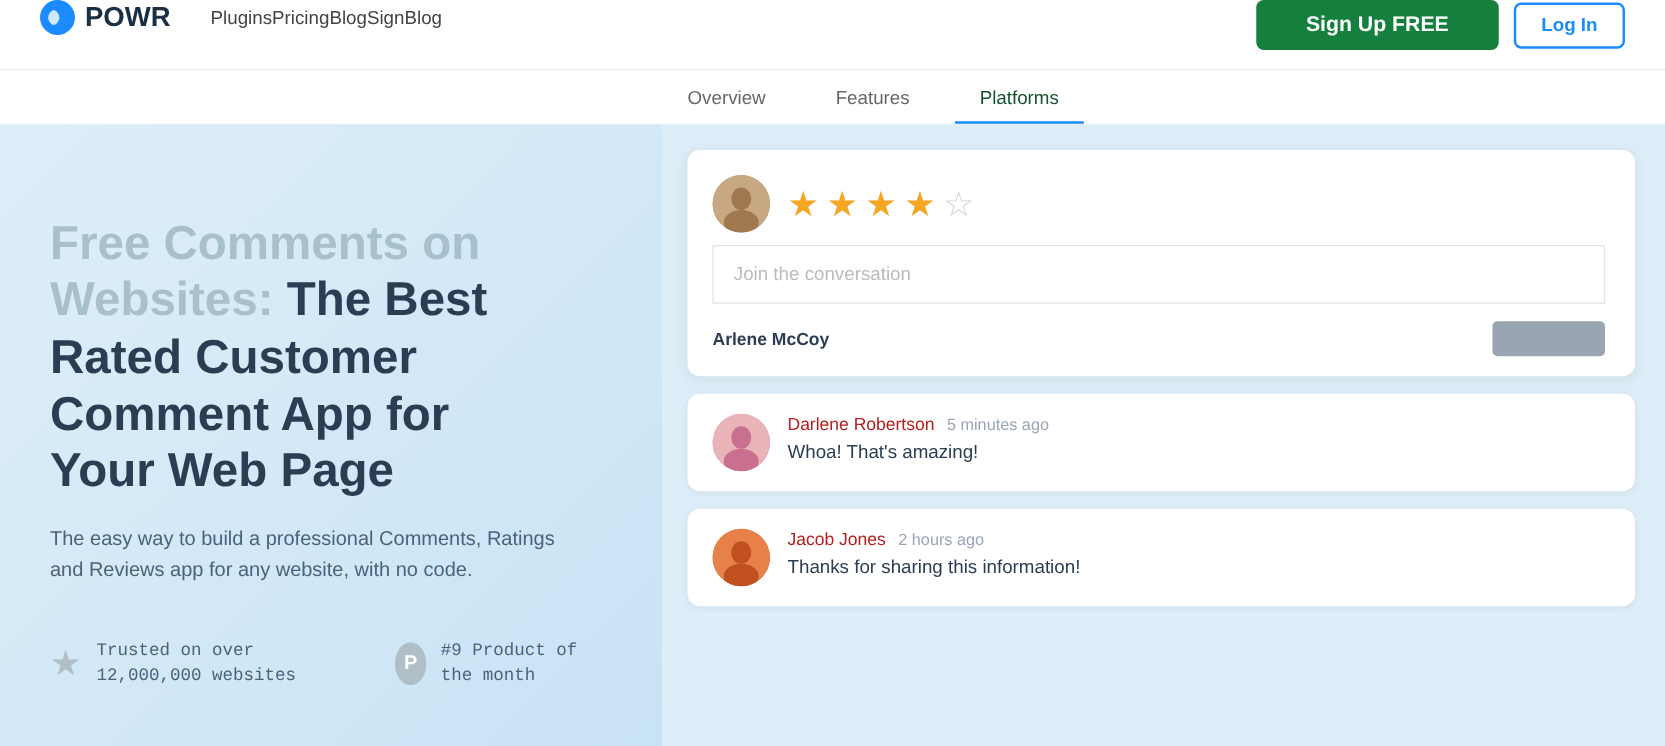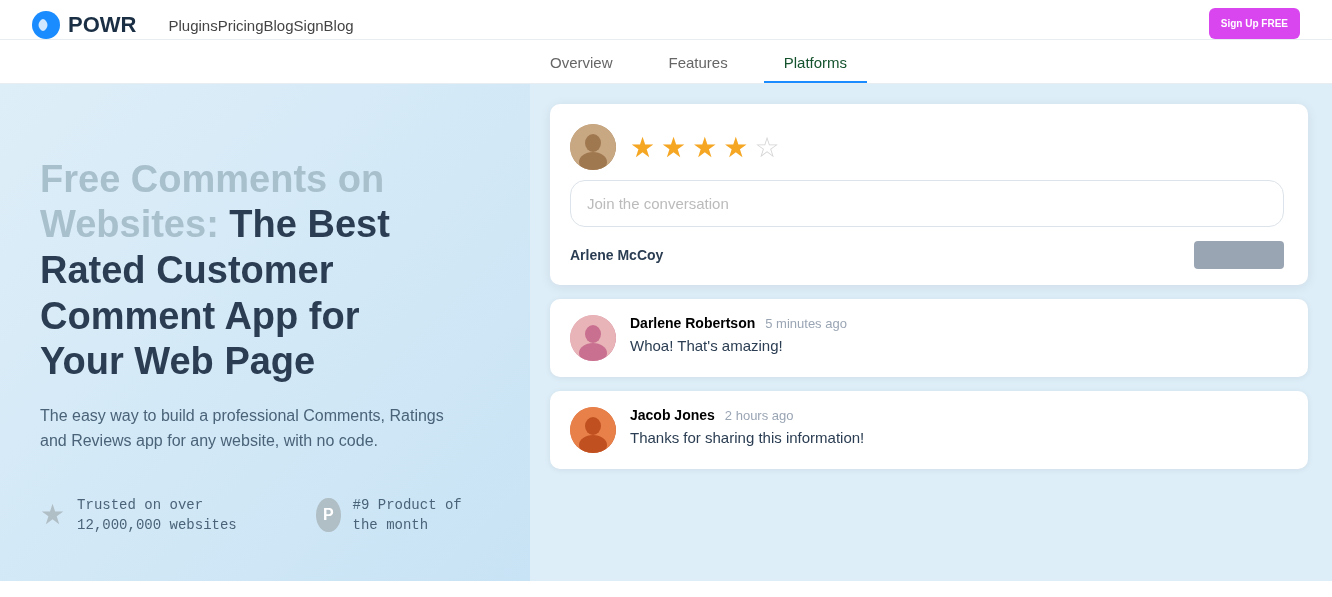--- a/index.html
+++ b/index.html
@@ -1,33 +1,33 @@
 <!DOCTYPE html>
 <html><head>
   <meta charset="utf-8">
   <style>
     * { margin: 0; padding: 0; box-sizing: border-box; }
     body { font-family: -apple-system, BlinkMacSystemFont, 'Segoe UI', sans-serif; background: #fff; width: 1332px; min-height: 597px; overflow: hidden; }
 
     
     .navbar {
-      display: flex; align-items: flex-end; justify-content: space-between;
-      padding: 0 32px; height: 40px; background: #fff;
+      display: flex; align-items: flex-start; justify-content: space-between;
+      padding: 0 32px; height: 56px; background: #fff;
       border-bottom: 1px solid #e8edf2;
     }
     .nav-left { display: flex; align-items: center; gap: 32px; }
     .logo { display: flex; align-items: center; gap: 8px; }
     .logo-icon { width: 28px; height: 28px; }
     .logo-text { font-size: 22px; font-weight: 700; color: #1a2e44; }
     .nav-links { display: flex; }
     .nav-link { font-size: 15px; color: #444; text-decoration: none; cursor: pointer; }
     .nav-right { display: flex; gap: 12px; align-items: center; }
     .btn-signup {
-      background: #d946ef; color: #fff; border: none; border-radius: 6px;
-      padding: 10px 12px; font-size: 10px; font-weight: 600; cursor: pointer;
+      background: #15803d; color: #fff; border: none; border-radius: 6px;
+      padding: 10px 40px; font-size: 17px; font-weight: 600; cursor: pointer;
     }
     .btn-login {
       background: #fff; color: #1a8cff; border: 2px solid #1a8cff; border-radius: 6px;
       padding: 8px 20px; font-size: 15px; font-weight: 600; cursor: pointer;
     }
 
     
     .subnav {
       display: flex; gap: 16px; padding: 0 0 0 530px; height: 44px;
       align-items: flex-end; background: #fff;
@@ -79,21 +79,21 @@
     .comment-app {
       background: #fff; border-radius: 10px; margin: 20px 24px 0 20px;
       box-shadow: 0 2px 12px rgba(0,0,0,0.08); padding: 20px 24px 16px 20px;
     }
     .star { font-size: 28px; }
     .star.filled { color: #f5a623; }
     .star.empty { color: #d4d4d4; }
 
     
     .comment-input-box {
-      border: 1px solid #dce3ea; border-radius: 15px; padding: 14px 16px;
+      border: 1px solid #dce3ea; border-radius: 0; padding: 14px 16px;
       color: #bbb; font-size: 15px; margin-bottom: 14px; background: #fff;
     }
 
     
     .commenter-row { display: flex; align-items: center; justify-content: space-between; }
     .commenter-name { font-size: 14px; font-weight: 600; color: #2b3d52; }
     .submit-btn-placeholder {
       width: 90px; height: 28px; background: #9aa5b4; border-radius: 4px;
     }
 
@@ -107,21 +107,21 @@
     .avatar {
       width: 46px; height: 46px; border-radius: 50%; flex-shrink: 0;
       display: flex; align-items: center; justify-content: center;
       font-size: 20px; font-weight: 700; color: #fff; overflow: hidden;
     }
     .avatar-1 { background: linear-gradient(135deg, #c8a882, #a07850); }
     .avatar-2 { background: linear-gradient(135deg, #e8b4b8, #c97090); }
     .avatar-3 { background: linear-gradient(135deg, #e8804a, #c05020); }
     .comment-body {}
     .comment-meta { display: flex; gap: 10px; align-items: baseline; margin-bottom: 6px; }
-    .comment-author { font-size: 14px; font-weight: 700; color: #000000; }
+    .comment-author { font-size: 14px; font-weight: 400; color: #b91c1c; }
     .comment-time { font-size: 13px; color: #9aa5b4; }
     .comment-text { font-size: 15px; color: #2b3d52; font-weight: 500; }
 
     
     .top-avatar-row { display: flex; align-items: center; margin-bottom: 10px; gap: 14px; }
     .top-avatar { width: 46px; height: 46px; border-radius: 50%; background: linear-gradient(135deg, #c8a882, #a07850); display: flex; align-items: center; justify-content: center; font-size: 18px; color: #fff; overflow: hidden; }
   </style>
 </head>
 <body>
 
@@ -137,20 +137,21 @@
     <div class="nav-links">
       <a class="nav-link">Plugins</a>
       <a class="nav-link">Pricing</a>
       <a class="nav-link">Blog</a>
       <a class="nav-link">Sign</a>
       <a class="nav-link">Blog</a>
     </div>
   </div>
   <div class="nav-right">
     <button class="btn-signup">Sign Up FREE</button>
+    <button class="btn-login">Log In</button>
   </div>
 </nav>
 
 <div class="subnav">
   <div class="subnav-tab">Overview</div>
   <div class="subnav-tab">Features</div>
   <div class="subnav-tab active">Platforms</div>
 </div>
 
 <div class="main">

